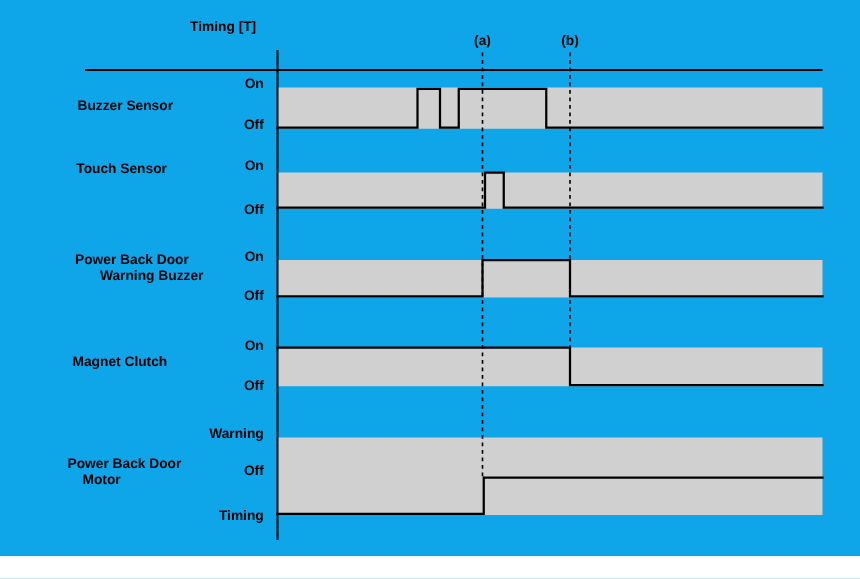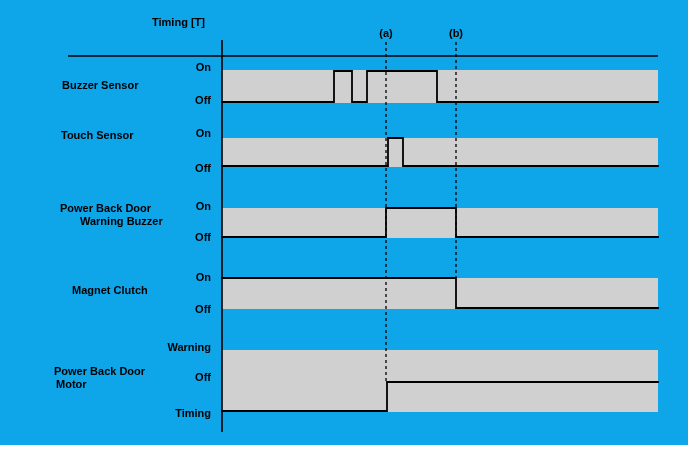--- a/index.html
+++ b/index.html
@@ -52,23 +52,23 @@
 
   <div class="lbl" style="left:61px; top:129px;">Touch Sensor</div>
   <div class="lvl" style="top:127px;">On</div>
   <div class="lvl" style="top:162px;">Off</div>
 
   <div class="lbl" style="left:60px; top:202px;">Power Back Door</div>
   <div class="lbl" style="left:60px; top:215px;margin-left:20px;">Warning Buzzer</div>
   <div class="lvl" style="top:200px;">On</div>
   <div class="lvl" style="top:231px;">Off</div>
 
-  <div class="lbl" style="left:72px; top:284px;">Magnet Clutch</div>
+  <div class="lbl" style="left:58px; top:284px;">Magnet Clutch</div>
   <div class="lvl" style="top:271px;">On</div>
   <div class="lvl" style="top:303px;">Off</div>
 
   <div class="lbl" style="left:54px; top:365px;">Power Back Door</div>
-  <div class="lbl" style="left:56px; top:378px;">Motor</div>
+  <div class="lbl" style="left:66px; top:378px;">Motor</div>
   <div class="lvl" style="top:341px;">Warning</div>
   <div class="lvl" style="top:371px;">Off</div>
   <div class="lvl" style="top:407px;">Timing</div>
 
 </div>
 
 </body></html>

